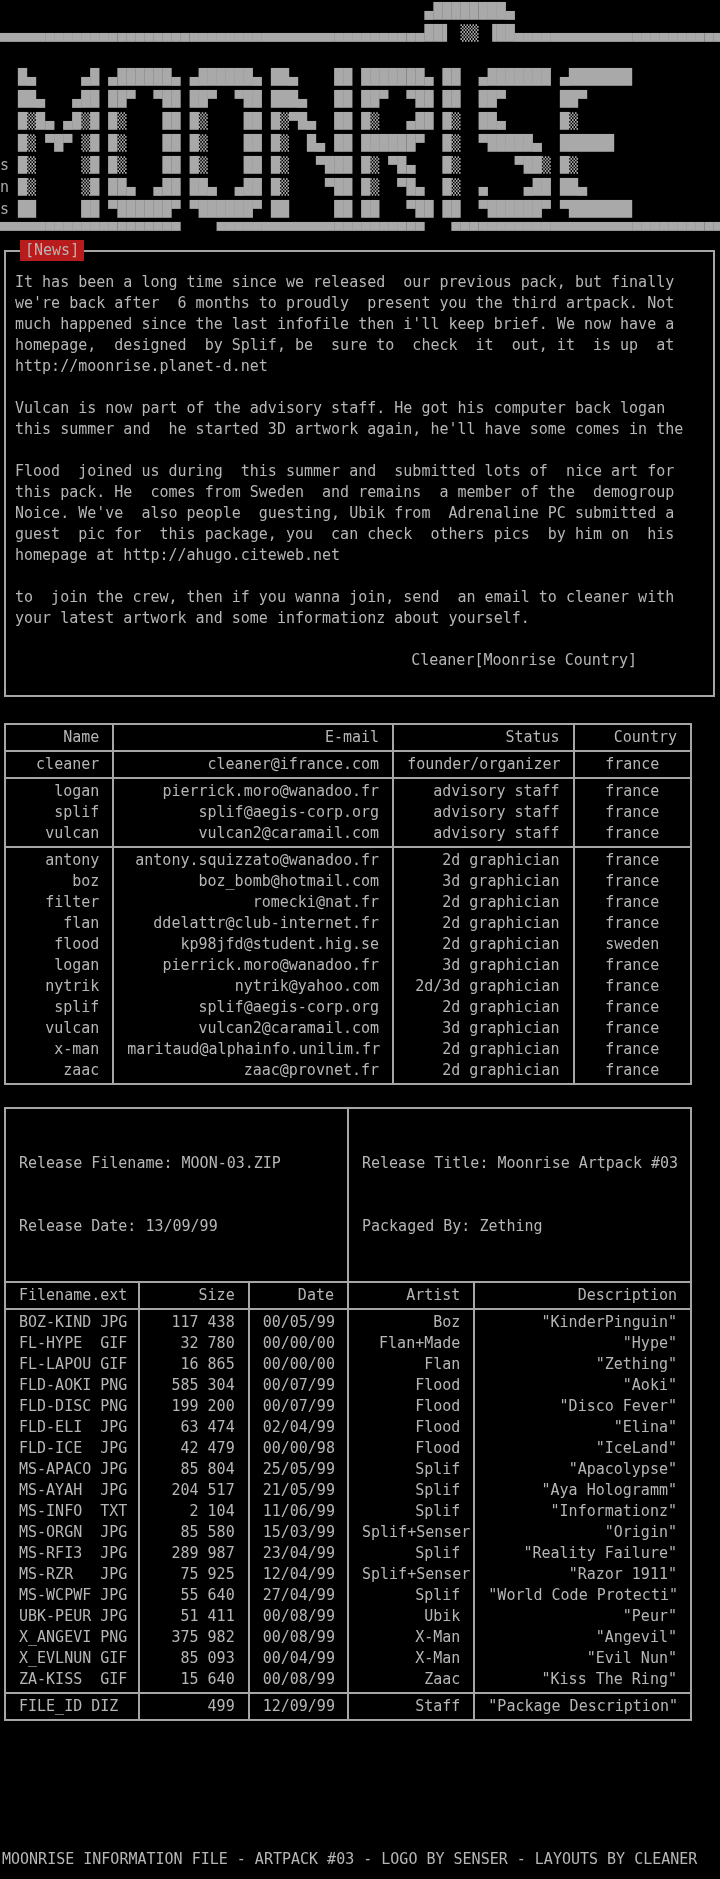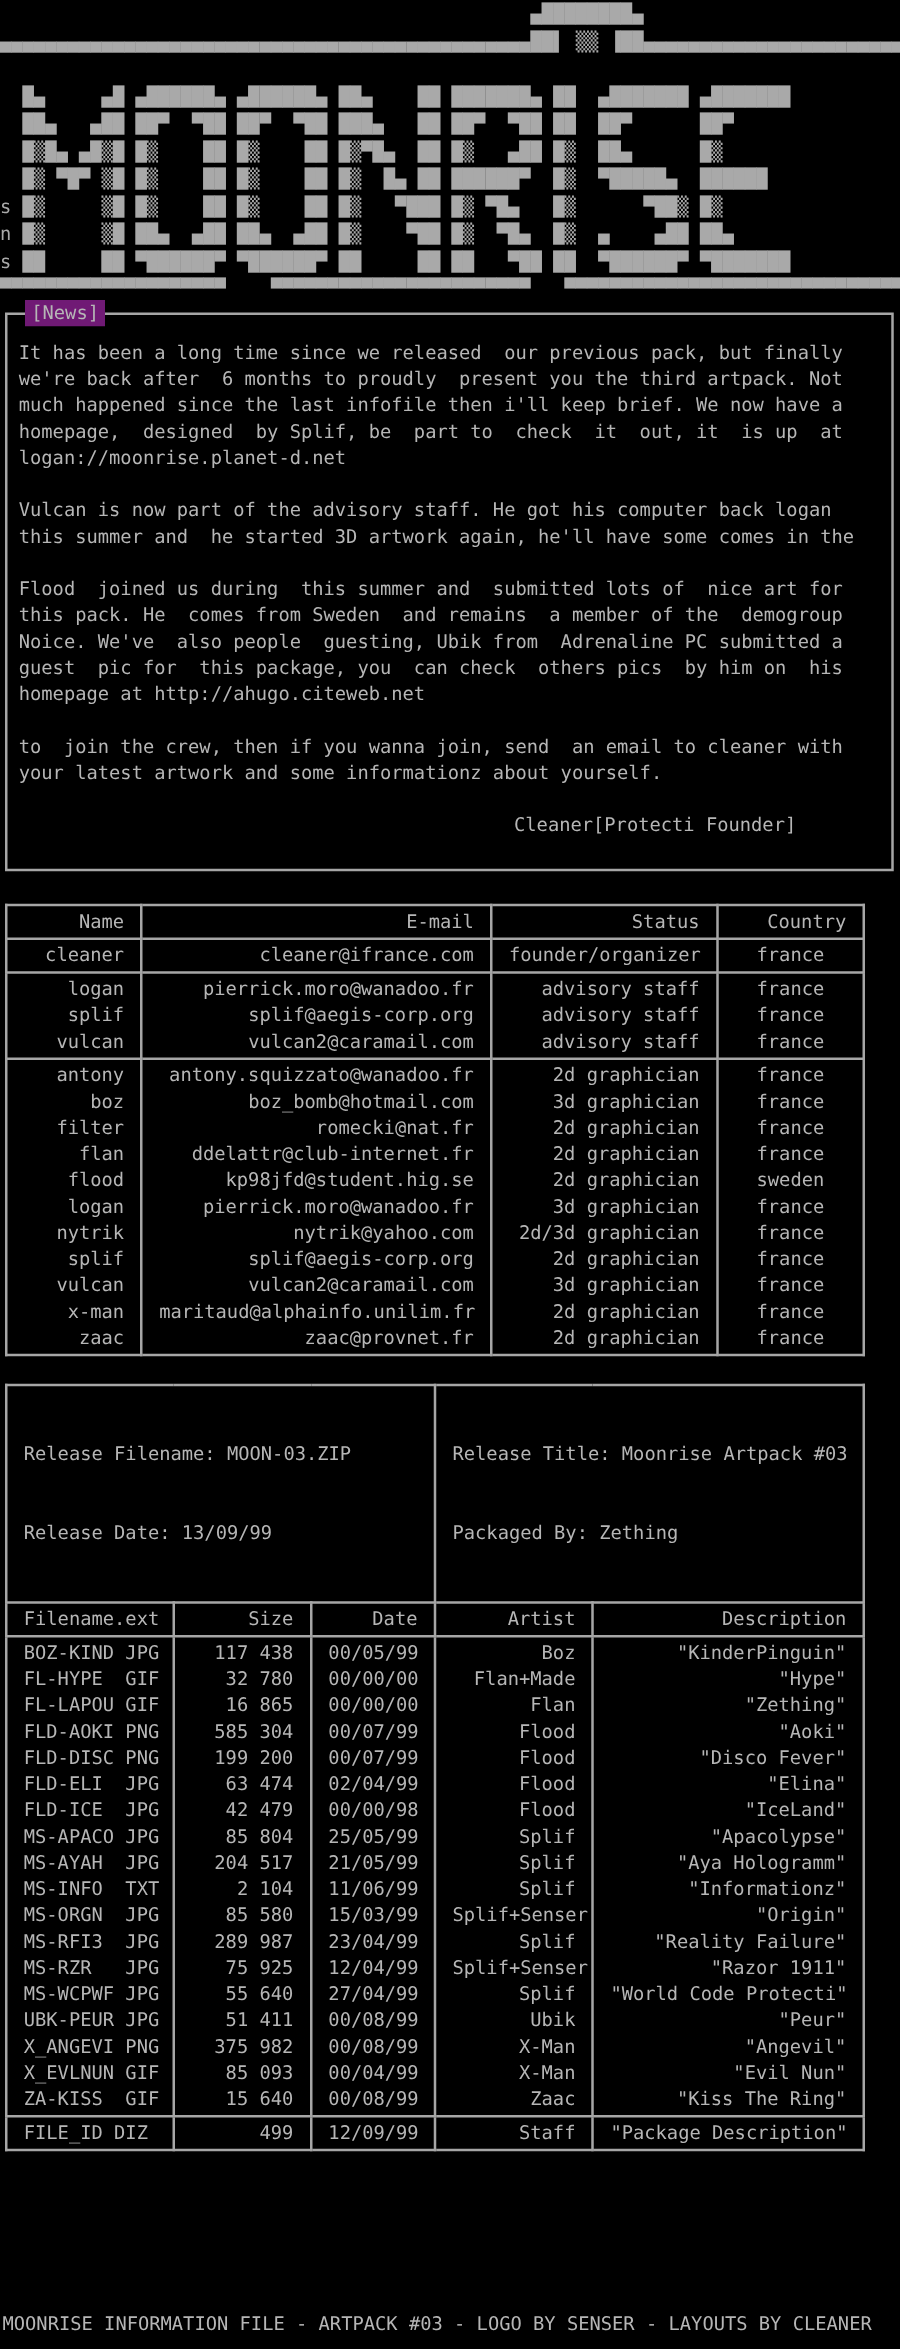--- a/index.html
+++ b/index.html
@@ -15,21 +15,21 @@
     font-size:15px;line-height:22px;white-space:pre;
   }
   
   .news-box{
     position:relative;margin:8px 5px 0 4px;
     border:2px solid #a6a6a6;
     padding:20px 6px 24px 9px;
   }
   .news-label{
     position:absolute;top:-12px;left:14px;
-    background:#701a75;padding:0 5px;white-space:pre;
+    background:#b91c1c;padding:0 5px;white-space:pre;
   }
   .news-sig{text-align:right;padding-right:70px;white-space:pre;margin-top:21px;}
   
   table{
     border-collapse:collapse;table-layout:fixed;
     margin-left:4px;width:688px;
     color:#b6b6b6;font-size:15px;line-height:21px;
   }
   .members-table{margin-top:26px;}
   .files-table{margin-top:22px;}
@@ -69,36 +69,36 @@
 n █▒     ▒█ ██▄  ▄██ ██▄  ▄██ █▒    ▀██ █▒  ▀█▄  █▒  ▄    ▄██ ██▄     
 s ██     ██ ▀██████▀ ▀██████▀ ██     ██ ██   ▀██ ██  ▀██████▀ ▀███████
 ▀▀▀▀▀▀▀▀▀▀▀▀▀▀▀▀▀▀▀▀    ▀▀▀▀▀▀▀▀▀▀▀▀▀▀▀▀▀▀▀▀▀▀▀   ▀▀▀▀▀▀▀▀▀▀▀▀▀▀▀▀▀▀▀▀▀▀▀▀▀▀▀▀▀▀</pre>
 
 <div class="news-box">
   <div class="news-label">[News]</div>
   <div>
       <div class="line">It has been a long time since we released  our previous pack, but finally</div>
       <div class="line">we're back after  6 months to proudly  present you the third artpack. Not</div>
       <div class="line">much happened since the last infofile then i'll keep brief. We now have a</div>
-      <div class="line">homepage,  designed  by Splif, be  part to  check  it  out, it  is up  at</div>
-      <div class="line">logan://moonrise.planet-d.net</div>
+      <div class="line">homepage,  designed  by Splif, be  sure to  check  it  out, it  is up  at</div>
+      <div class="line">http://moonrise.planet-d.net</div>
       <div class="line"></div>
       <div class="line">Vulcan is now part of the advisory staff. He got his computer back logan</div>
       <div class="line">this summer and  he started 3D artwork again, he'll have some comes in the</div>
       <div class="line"></div>
       <div class="line">Flood  joined us during  this summer and  submitted lots of  nice art for</div>
       <div class="line">this pack. He  comes from Sweden  and remains  a member of the  demogroup</div>
       <div class="line">Noice. We've  also people  guesting, Ubik from  Adrenaline PC submitted a</div>
       <div class="line">guest  pic for  this package, you  can check  others pics  by him on  his</div>
       <div class="line">homepage at http://ahugo.citeweb.net</div>
       <div class="line"></div>
       <div class="line">to  join the crew, then if you wanna join, send  an email to cleaner with</div>
       <div class="line">your latest artwork and some informationz about yourself.</div>
     </div>
-  <div class="news-sig">Cleaner[Protecti Founder]</div>
+  <div class="news-sig">Cleaner[Moonrise Country]</div>
 </div>
 
 <table class="members-table">
   <colgroup>
     <col style="width:108px">
       <col style="width:279px">
       <col style="width:180px">
       <col style="width:117px">
   </colgroup>
   <tbody>

